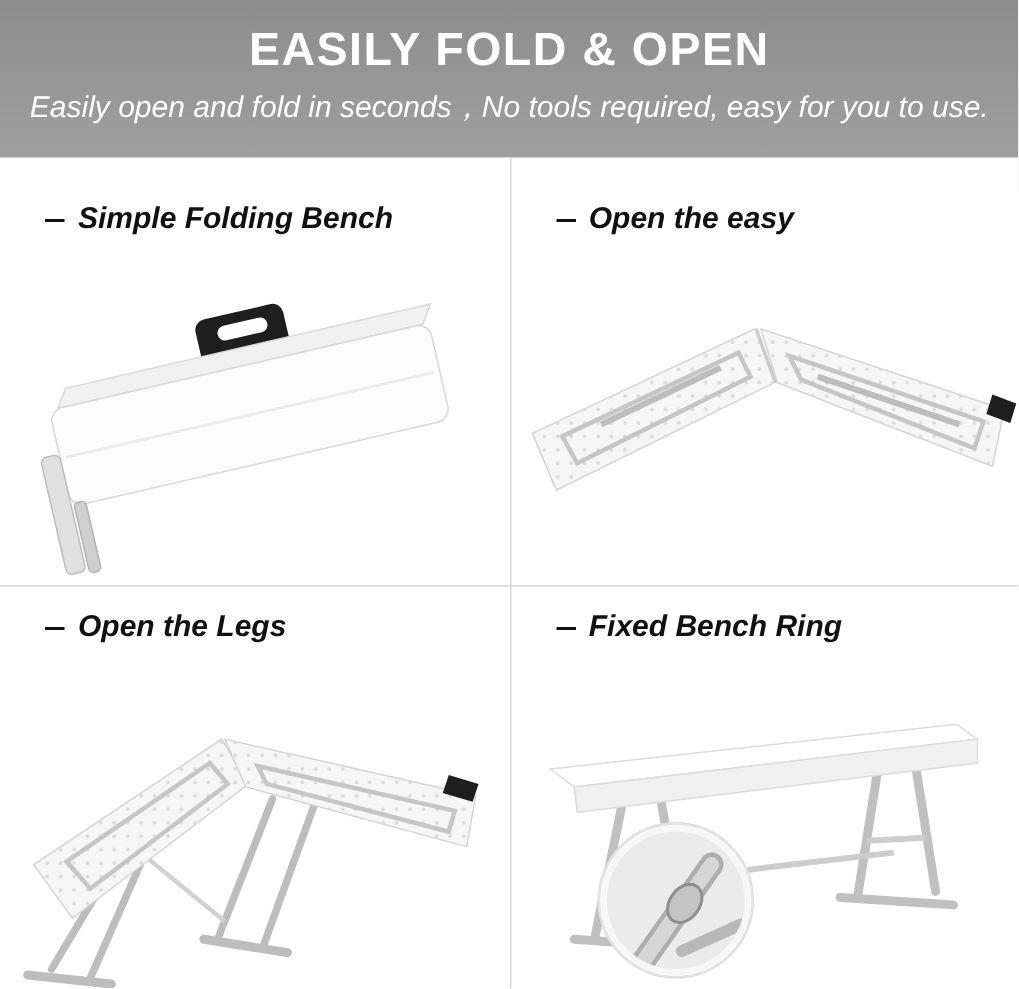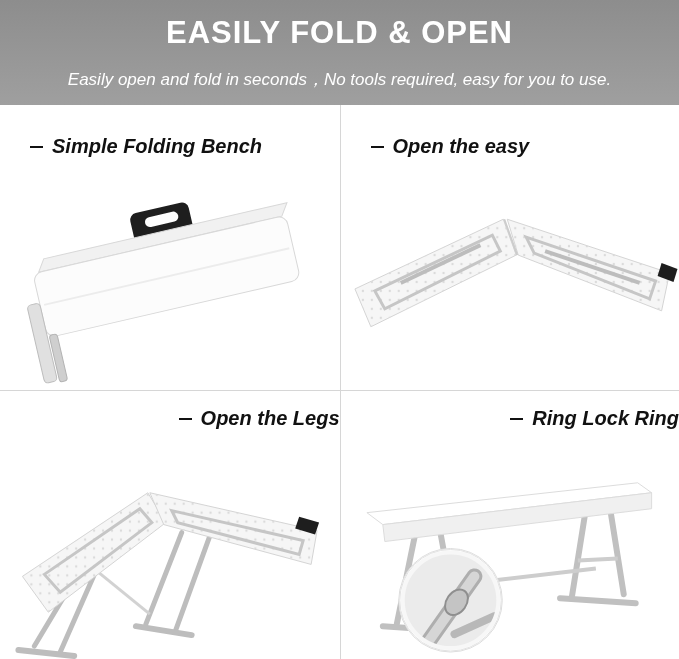--- a/index.html
+++ b/index.html
@@ -8,35 +8,35 @@
   .page { position:relative; width:679px; height:659px; background:#fff; overflow:hidden; margin:0 auto; }
 
   .header {
     height:128px;
     background:linear-gradient(180deg, var(--header-bg-top, #8e8e8e), var(--header-bg-bottom, #a3a3a3));
     color:var(--header-text, #ffffff);
     text-align:center;
     padding-top:15px;
   }
   .header h1 { font-size:31px; font-weight:800; letter-spacing:1px; line-height:1.15; }
-  .header p  { font-size:17px; font-style:italic; margin-top:17px; font-weight:500; }
+  .header p  { font-size:20px; font-style:italic; margin-top:7px; font-weight:500; }
 
   .grid {
     position:absolute; top:105px; left:0; right:0; bottom:0;
     display:grid;
     grid-template-columns:1fr 1fr;
     grid-template-rows:285px 1fr;
   }
   .cell { position:relative; background:#fff; }
   .cell.col2 { border-left:1px solid var(--divider, #d6d6d6); }
   .cell.row2 { border-top:1px solid var(--divider, #d6d6d6); }
 
   .label-row { display:flex; align-items:center; gap:9px; padding-left:30px; }
   .row1 .label-row { padding-top:30px; }
-  .row2 .label-row { padding-top:16px;justify-content:flex-end; }
+  .row2 .label-row { padding-top:16px; }
   .dash { width:13px; height:2px; background:var(--panel-label-text, #111); flex:0 0 auto; }
   .label { font-size:20px; font-weight:700; font-style:italic; color:var(--panel-label-text, #111); }
 
   .art { position:absolute; left:0; right:0; bottom:0; }
   .row1 .art { top:56px; }
   .row2 .art { top:46px; }
   .art svg { display:block; width:100%; height:100%; }
 </style>
 </head>
 <body>
@@ -136,21 +136,21 @@
           <polygon points="172,74 304,104 300,118 178,86" fill="none" stroke="#c6c6c6" stroke-width="3"></polygon>
 
           <polygon points="300,80 320,86 316,98 296,92" fill="#1e1e1e"></polygon>
         </svg>
       </div>
     </section>
 
     <section class="cell row2 col2">
       <div class="label-row">
         <span class="dash"></span>
-        <span class="label">Ring Lock Ring</span>
+        <span class="label">Fixed Bench Ring</span>
       </div>
       <div class="art">
         <svg viewBox="0 0 340 223">
 
           <g stroke="#c0c0c0" stroke-width="6" stroke-linecap="round" fill="none">
             <path d="M74 100 L56 188"></path>
             <path d="M100 97 L116 184"></path>
             <path d="M246 72 L232 160"></path>
             <path d="M270 70 L284 158"></path>
             <path d="M42 190 L128 196"></path>

